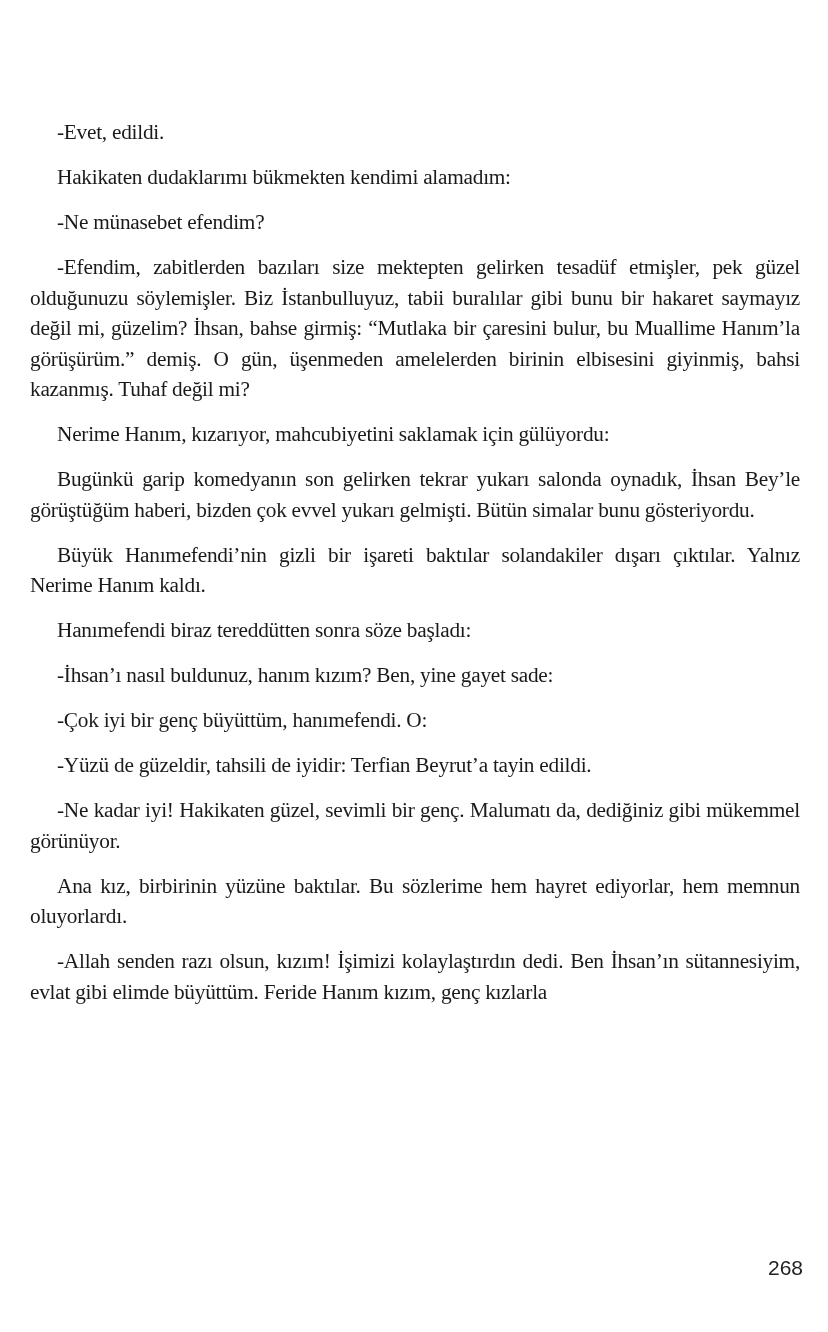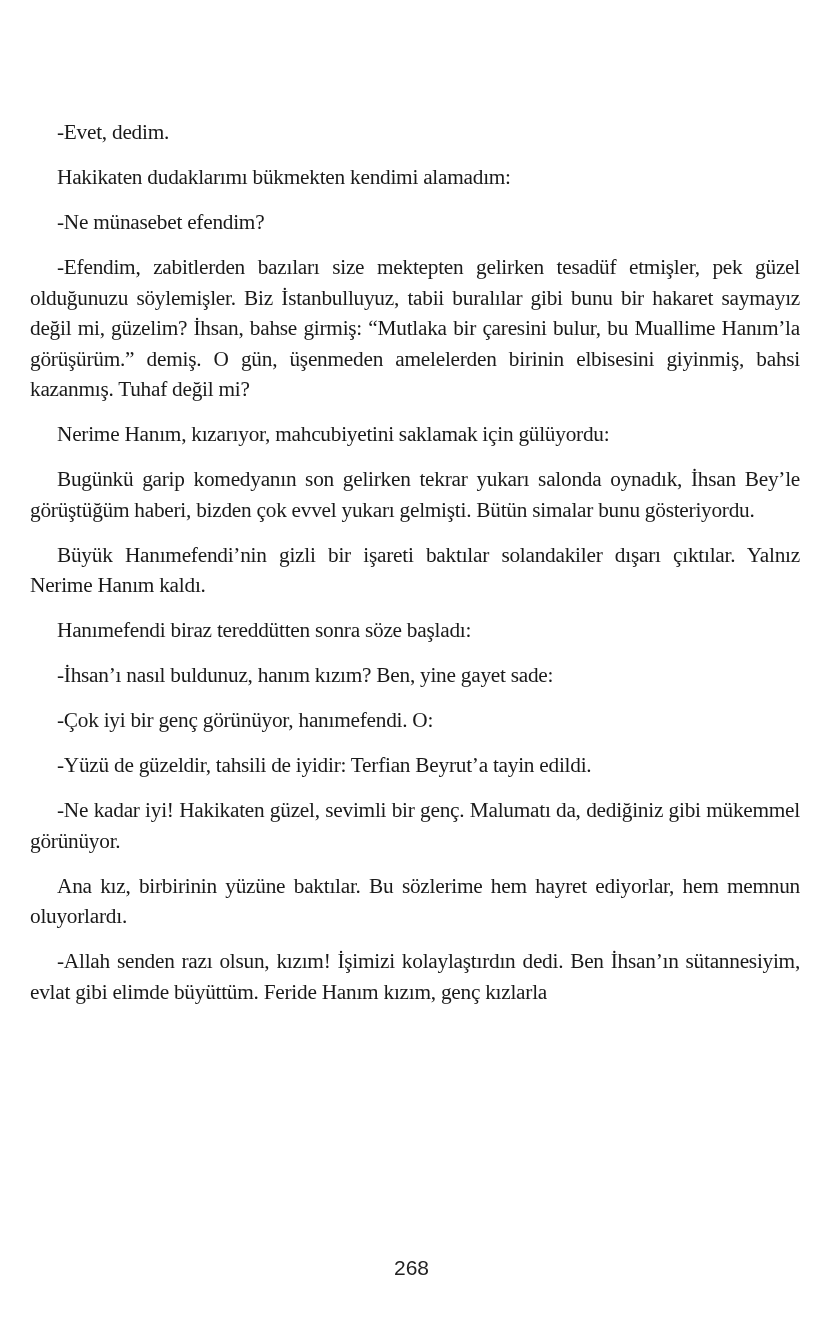--- a/index.html
+++ b/index.html
@@ -32,43 +32,43 @@
       margin: 0 0 14.5px 0;
       font-size: 21.3px;
       line-height: 30.5px;
       text-align: justify;
       text-indent: 27px;
       letter-spacing: -0.25px;
       word-spacing: 0px;
     }
     .page-number {
       position: absolute;
-      left: 12px;
+      left: 4px;
       width: 799px;
       top: 1256px;
-      text-align: center;
+      text-align: right;
       font-family: "Liberation Sans", "DejaVu Sans", sans-serif;
       font-size: 21px;
       color: #222;
     }
   </style>
 </head>
 <body>
 
 <div class="page">
   <div class="text-block">
-    <p class="para">-Evet, dedim.</p>
+    <p class="para">-Evet, edildi.</p>
     <p class="para">Hakikaten dudaklarımı bükmekten kendimi alamadım:</p>
     <p class="para">-Ne münasebet efendim?</p>
     <p class="para">-Efendim, zabitlerden bazıları size mektepten gelirken tesadüf etmişler, pek güzel olduğunuzu söylemişler. Biz İstanbulluyuz, tabii buralılar gibi bunu bir hakaret saymayız değil mi, güzelim? İhsan, bahse girmiş: “Mutlaka bir çaresini bulur, bu Muallime Hanım’la görüşürüm.” demiş. O gün, üşenmeden amelelerden birinin elbisesini giyinmiş, bahsi kazanmış. Tuhaf değil mi?</p>
     <p class="para">Nerime Hanım, kızarıyor, mahcubiyetini saklamak için gülüyordu:</p>
     <p class="para">Bugünkü garip komedyanın son gelirken tekrar yukarı salonda oynadık, İhsan Bey’le görüştüğüm haberi, bizden çok evvel yukarı gelmişti. Bütün simalar bunu gösteriyordu.</p>
     <p class="para">Büyük Hanımefendi’nin gizli bir işareti baktılar solandakiler dışarı çıktılar. Yalnız Nerime Hanım kaldı.</p>
     <p class="para">Hanımefendi biraz tereddütten sonra söze başladı:</p>
     <p class="para">-İhsan’ı nasıl buldunuz, hanım kızım? Ben, yine gayet sade:</p>
-    <p class="para">-Çok iyi bir genç görünüyor, hanımefendi. O:</p>
+    <p class="para">-Çok iyi bir genç büyüttüm, hanımefendi. O:</p>
     <p class="para">-Yüzü de güzeldir, tahsili de iyidir: Terfian Beyrut’a tayin edildi.</p>
     <p class="para">-Ne kadar iyi! Hakikaten güzel, sevimli bir genç. Malumatı da, dediğiniz gibi mükemmel görünüyor.</p>
     <p class="para">Ana kız, birbirinin yüzüne baktılar. Bu sözlerime hem hayret ediyorlar, hem memnun oluyorlardı.</p>
     <p class="para">-Allah senden razı olsun, kızım! İşimizi kolaylaştırdın dedi. Ben İhsan’ın sütannesiyim, evlat gibi elimde büyüttüm. Feride Hanım kızım, genç kızlarla</p>
   </div>
   <div class="page-number">268</div>
 </div>
 
 </body></html>

